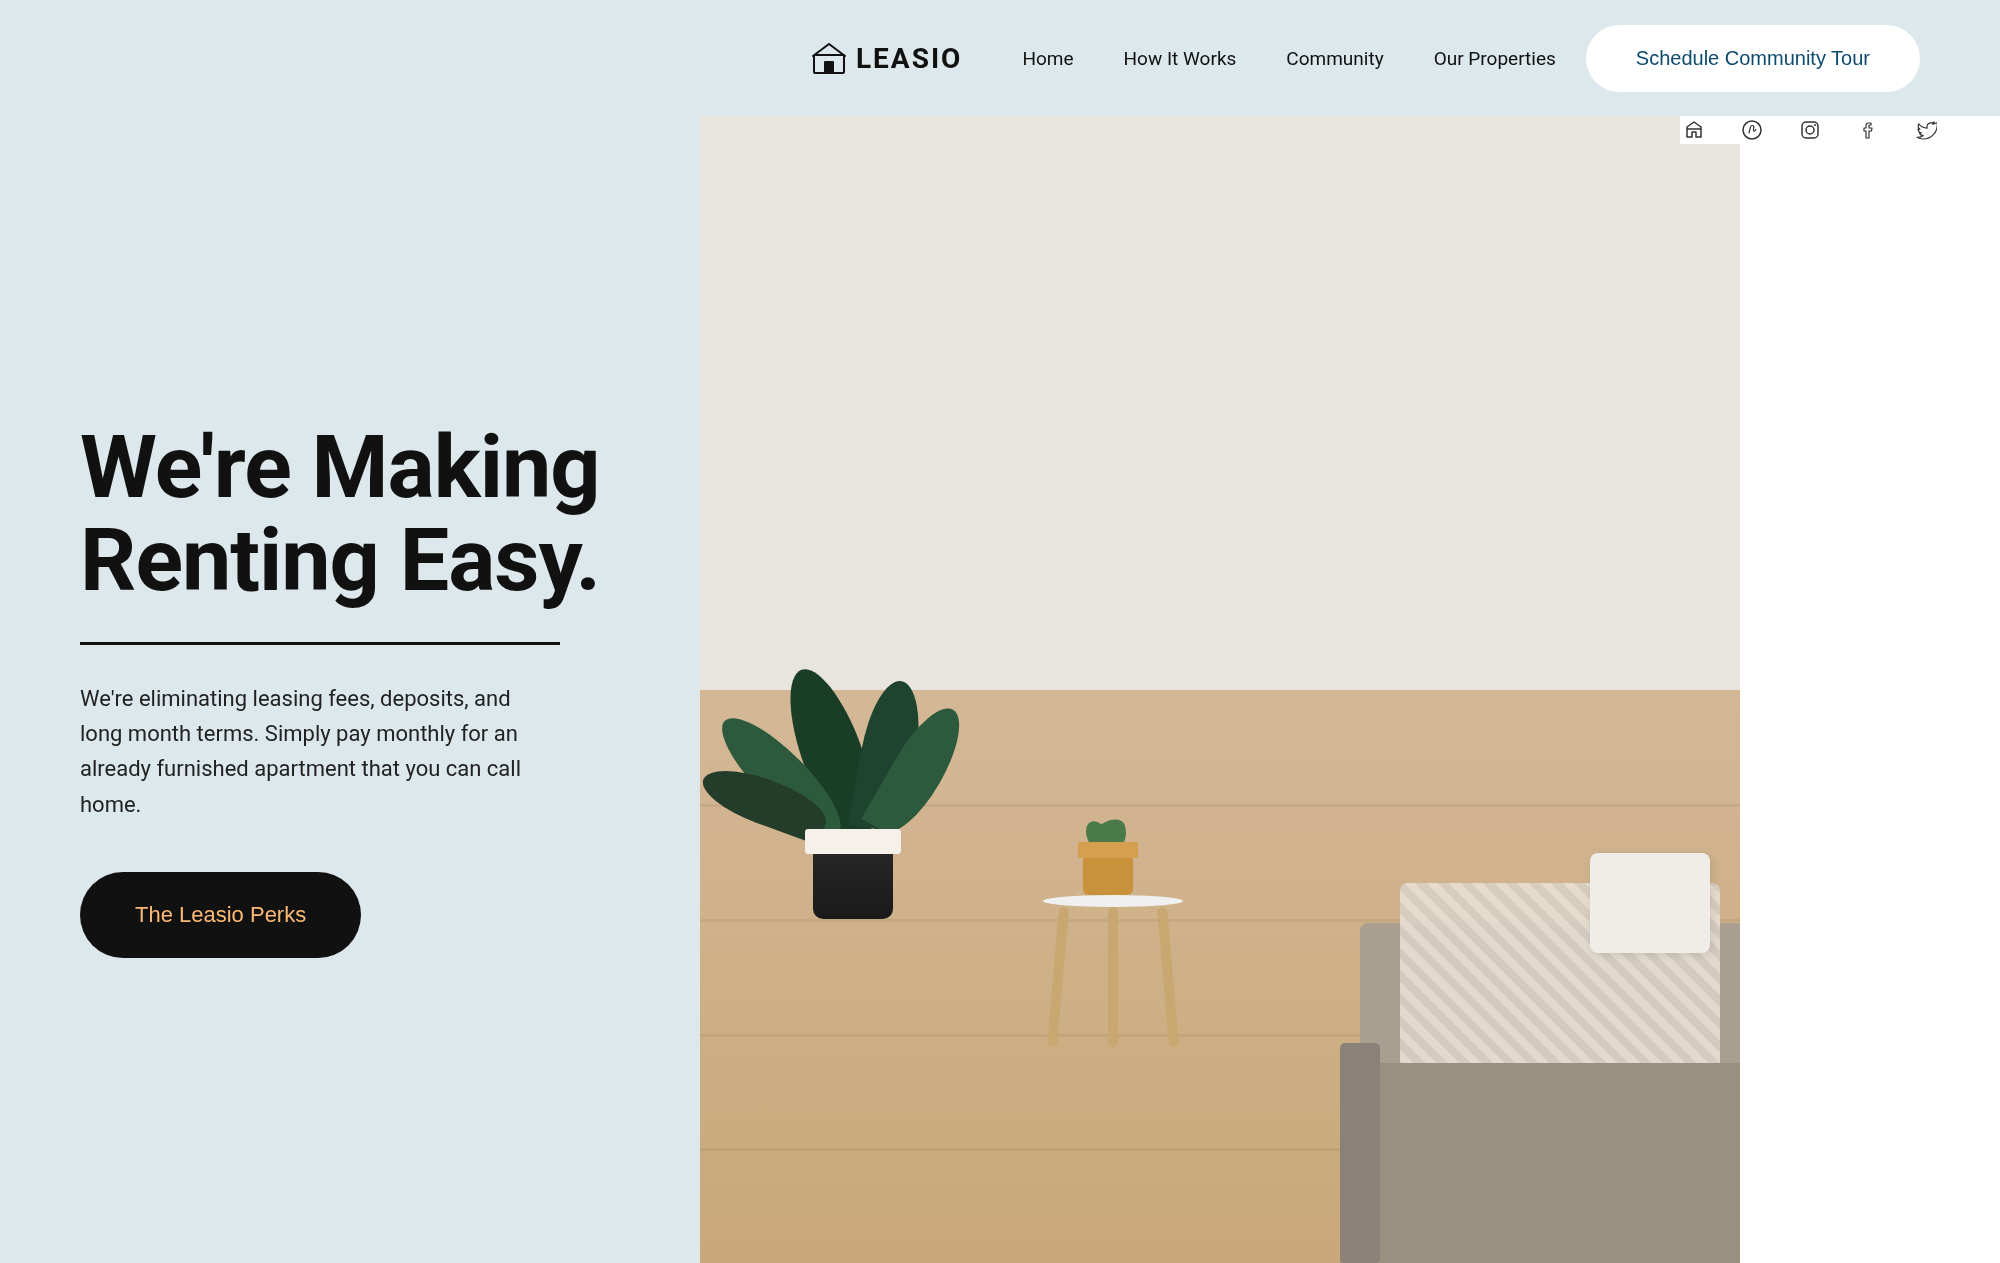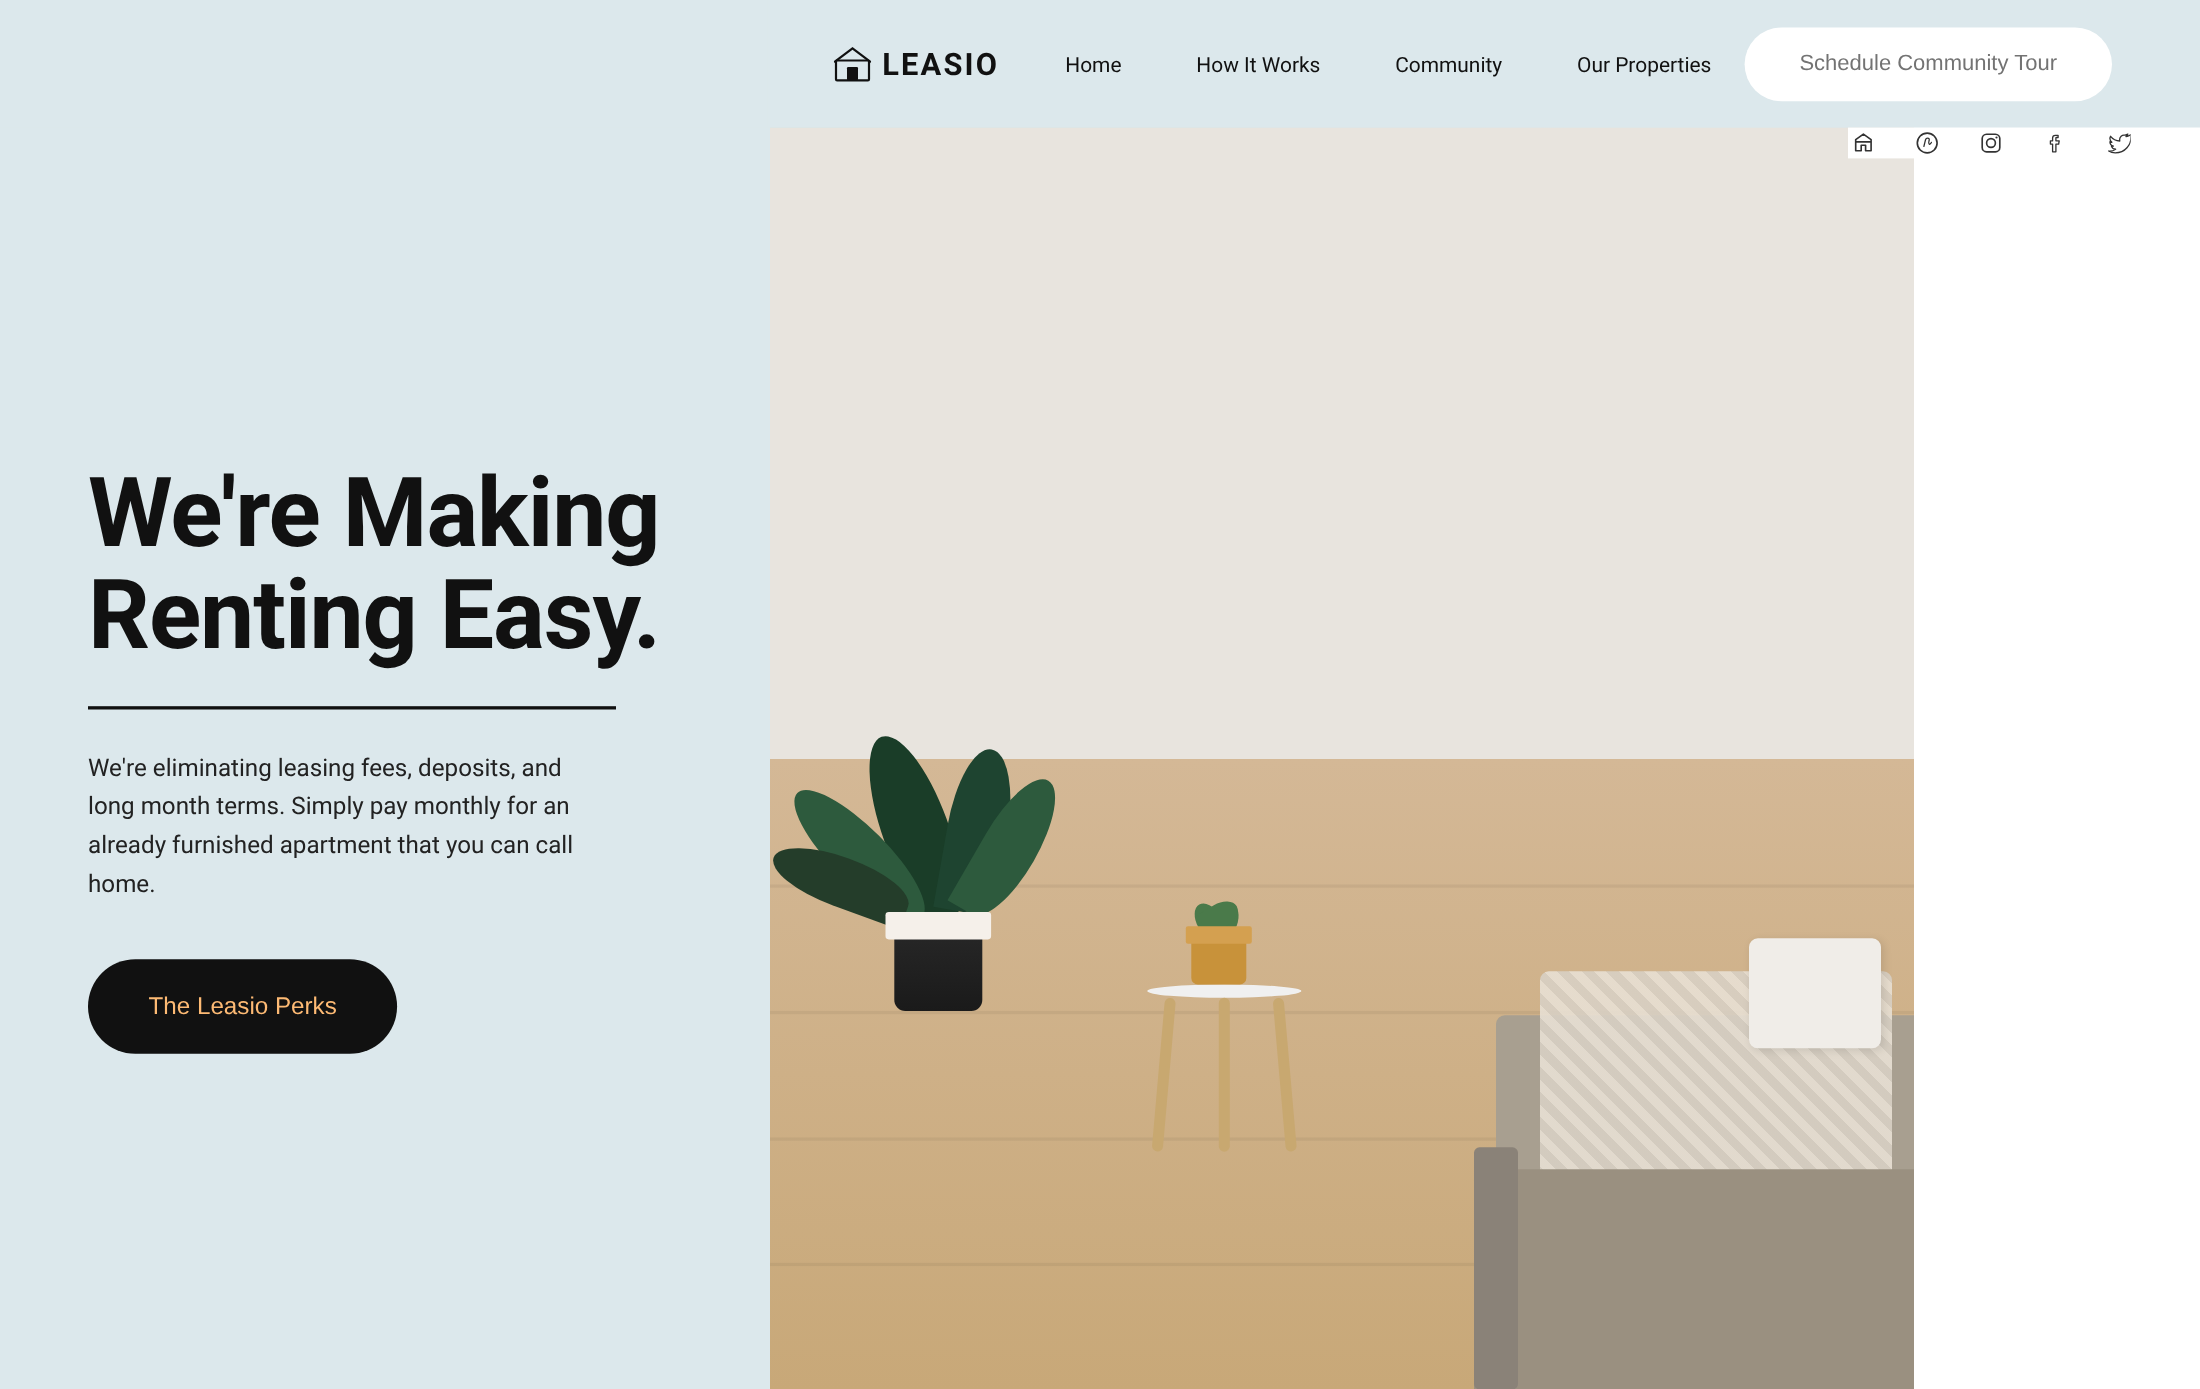--- a/index.html
+++ b/index.html
@@ -56,21 +56,21 @@
     .nav-logo-text {
       font-size: 28px;
       font-weight: 700;
       letter-spacing: 2px;
       color: #111;
     }
 
     .nav-links {
       display: flex;
       align-items: center;
-      gap: 68px;
+      gap: 50px;
       list-style: none;
     }
 
     .nav-links a {
       text-decoration: none;
       color: #111;
       font-size: 19px;
       font-weight: 400;
     }
 
@@ -81,21 +81,21 @@
       align-items: center;
     }
 
     .nav-cta {
       background: #fff;
       border: none;
       border-radius: 50px;
       padding: 22px 50px;
       font-size: 20px;
       font-weight: 500;
-      color: #737373;
+      color: #0c4a6e;
       cursor: pointer;
       white-space: nowrap;
     }
 
     .nav-right {
       background: #fff;
       flex: 1;
       height: 100%;
       display: flex;
       align-items: center;

